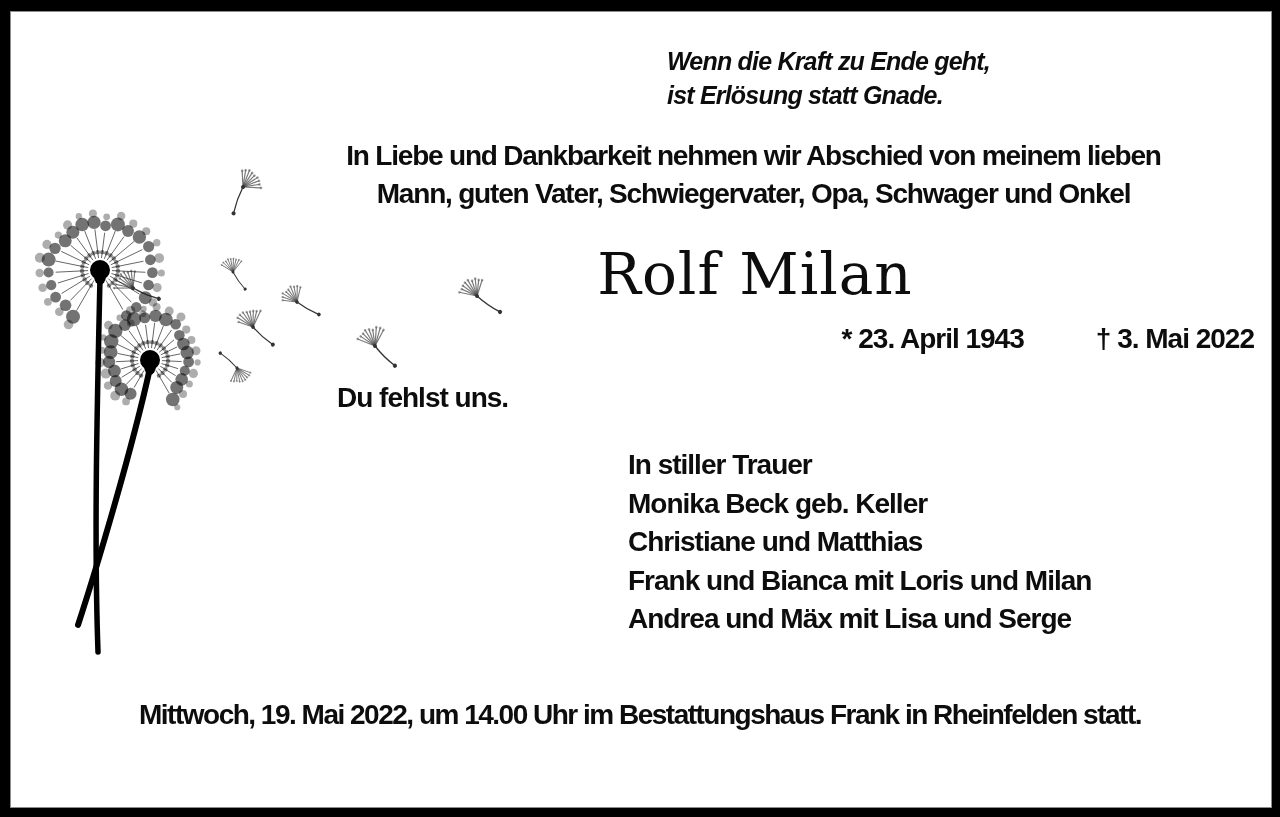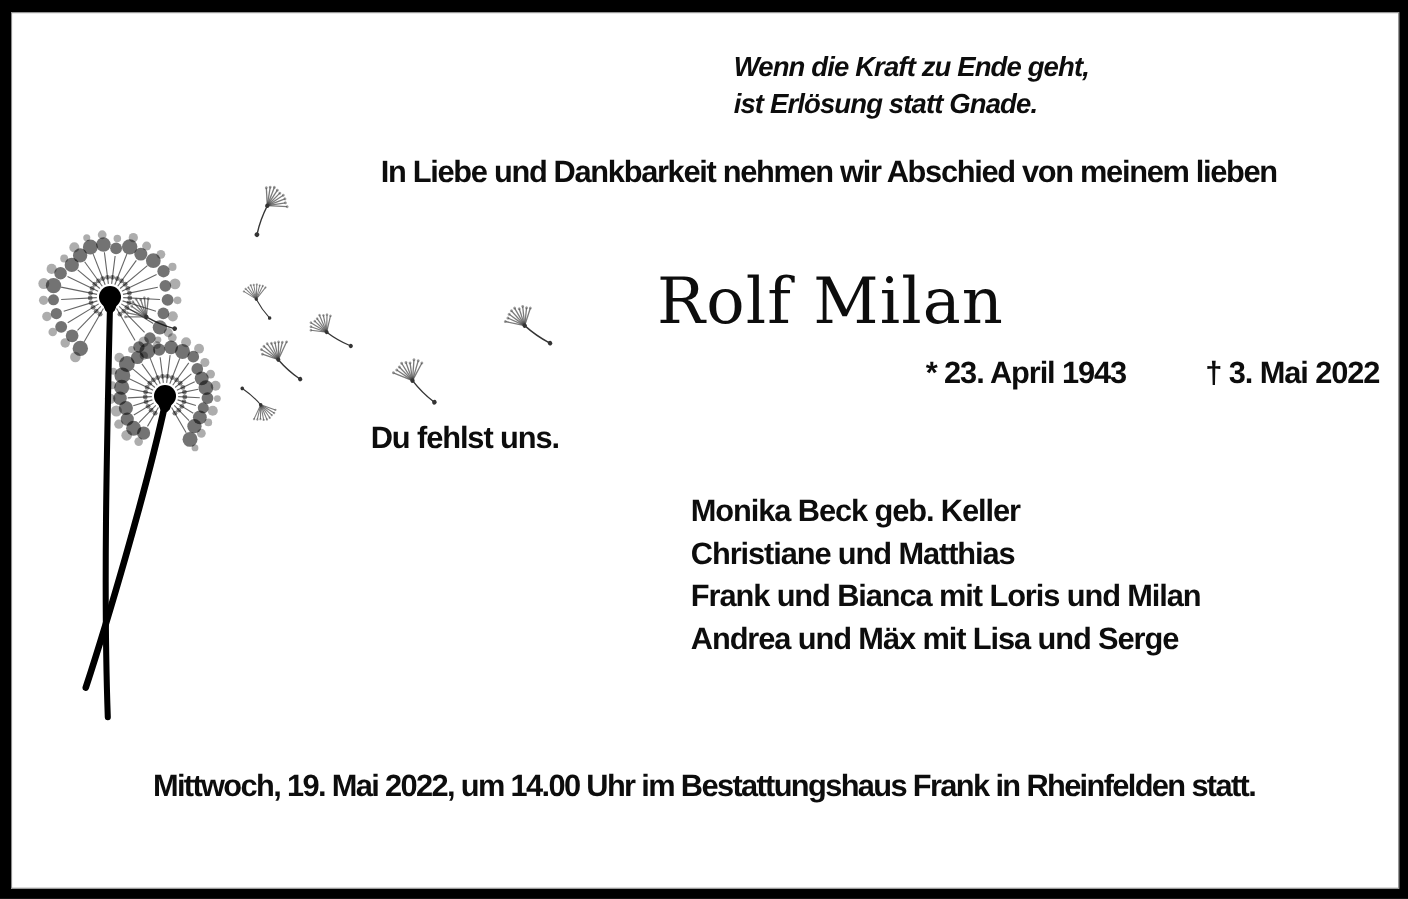--- a/index.html
+++ b/index.html
@@ -48,31 +48,33 @@
 
 <div class="page"></div>
 
 <div class="abs epigraph">
   <div>Wenn die Kraft zu Ende geht,</div>
   <div>ist Erlösung statt Gnade.</div>
 </div>
 
 <div class="abs intro">
   <div>In Liebe und Dankbarkeit nehmen wir Abschied von meinem lieben</div>
+  <div>Mann, guten Vater, Schwiegervater, Opa, Schwager und Onkel</div>
 </div>
 
 <div class="abs deceased">Rolf Milan</div>
 
 <div class="abs dates">
   <span class="birth"><span>*</span>&nbsp;<span>23. April 1943</span></span><span class="death"><span>†</span>&nbsp;<span>3. Mai 2022</span></span>
 </div>
 
 <div class="abs farewell">Du fehlst uns.</div>
 
 <div class="abs mourners">
+  <div>In stiller Trauer</div>
   <div>Monika Beck geb. Keller</div>
   <div>Christiane und Matthias</div>
   <div>Frank und Bianca mit Loris und Milan</div>
   <div>Andrea und Mäx mit Lisa und Serge</div>
 </div>
 
 <div class="abs funeral">
   <div>Mittwoch, 19. Mai 2022, um 14.00 Uhr im Bestattungshaus Frank in Rheinfelden statt.</div>
 </div>
 

